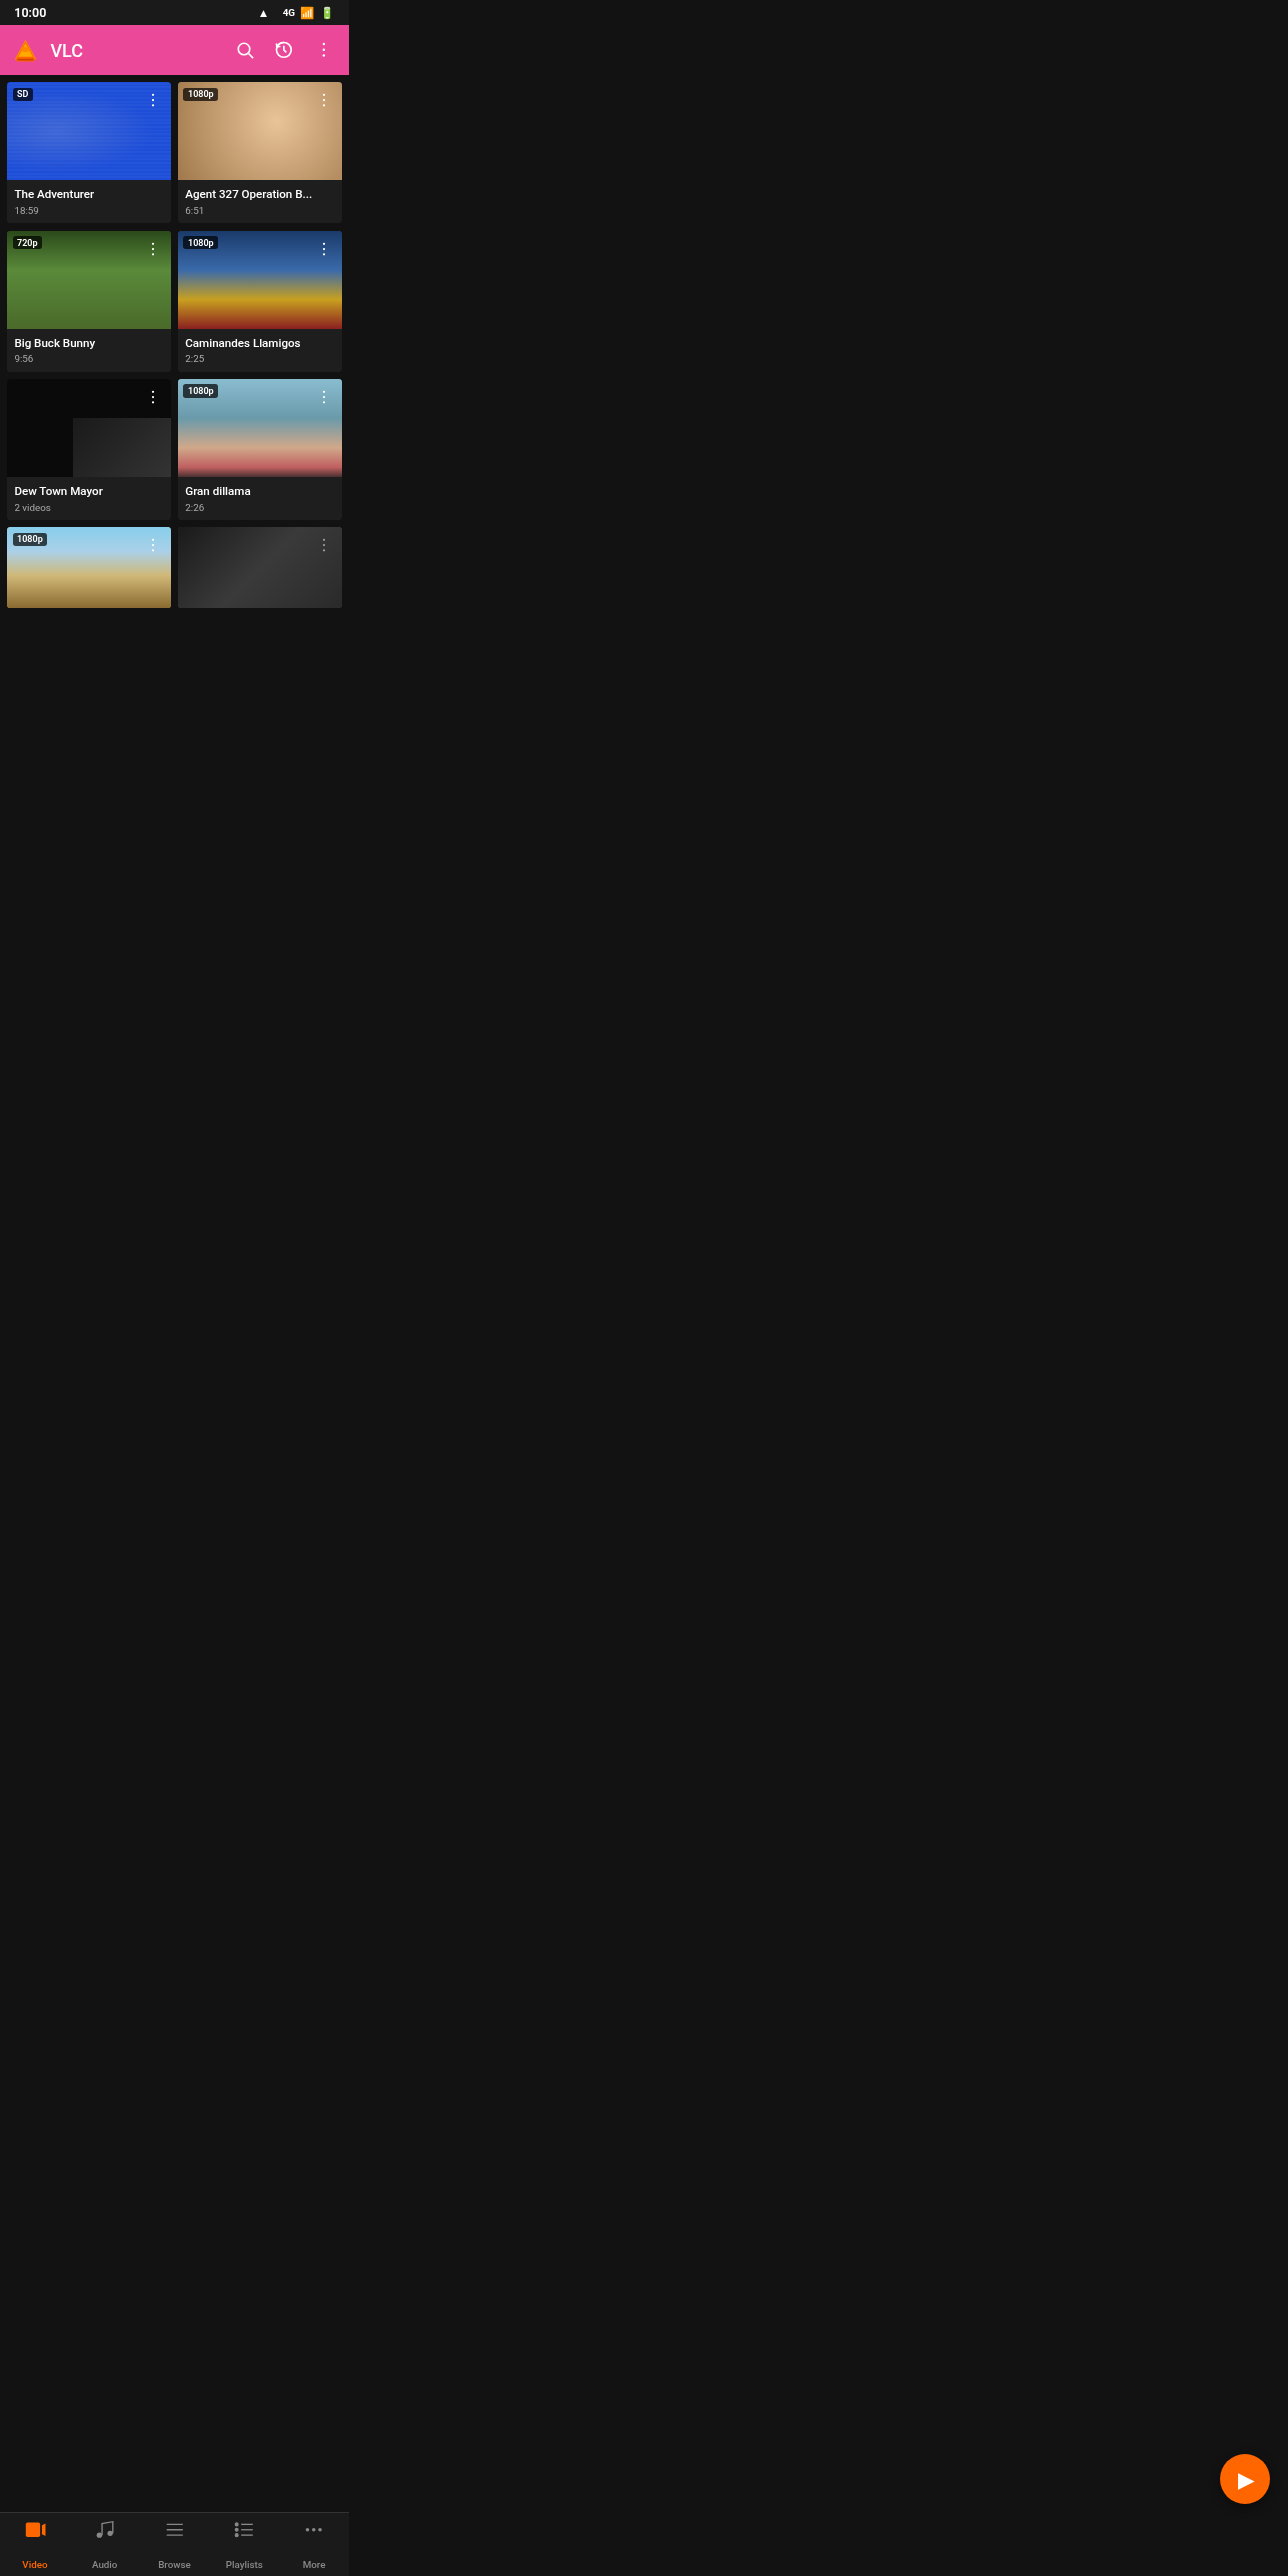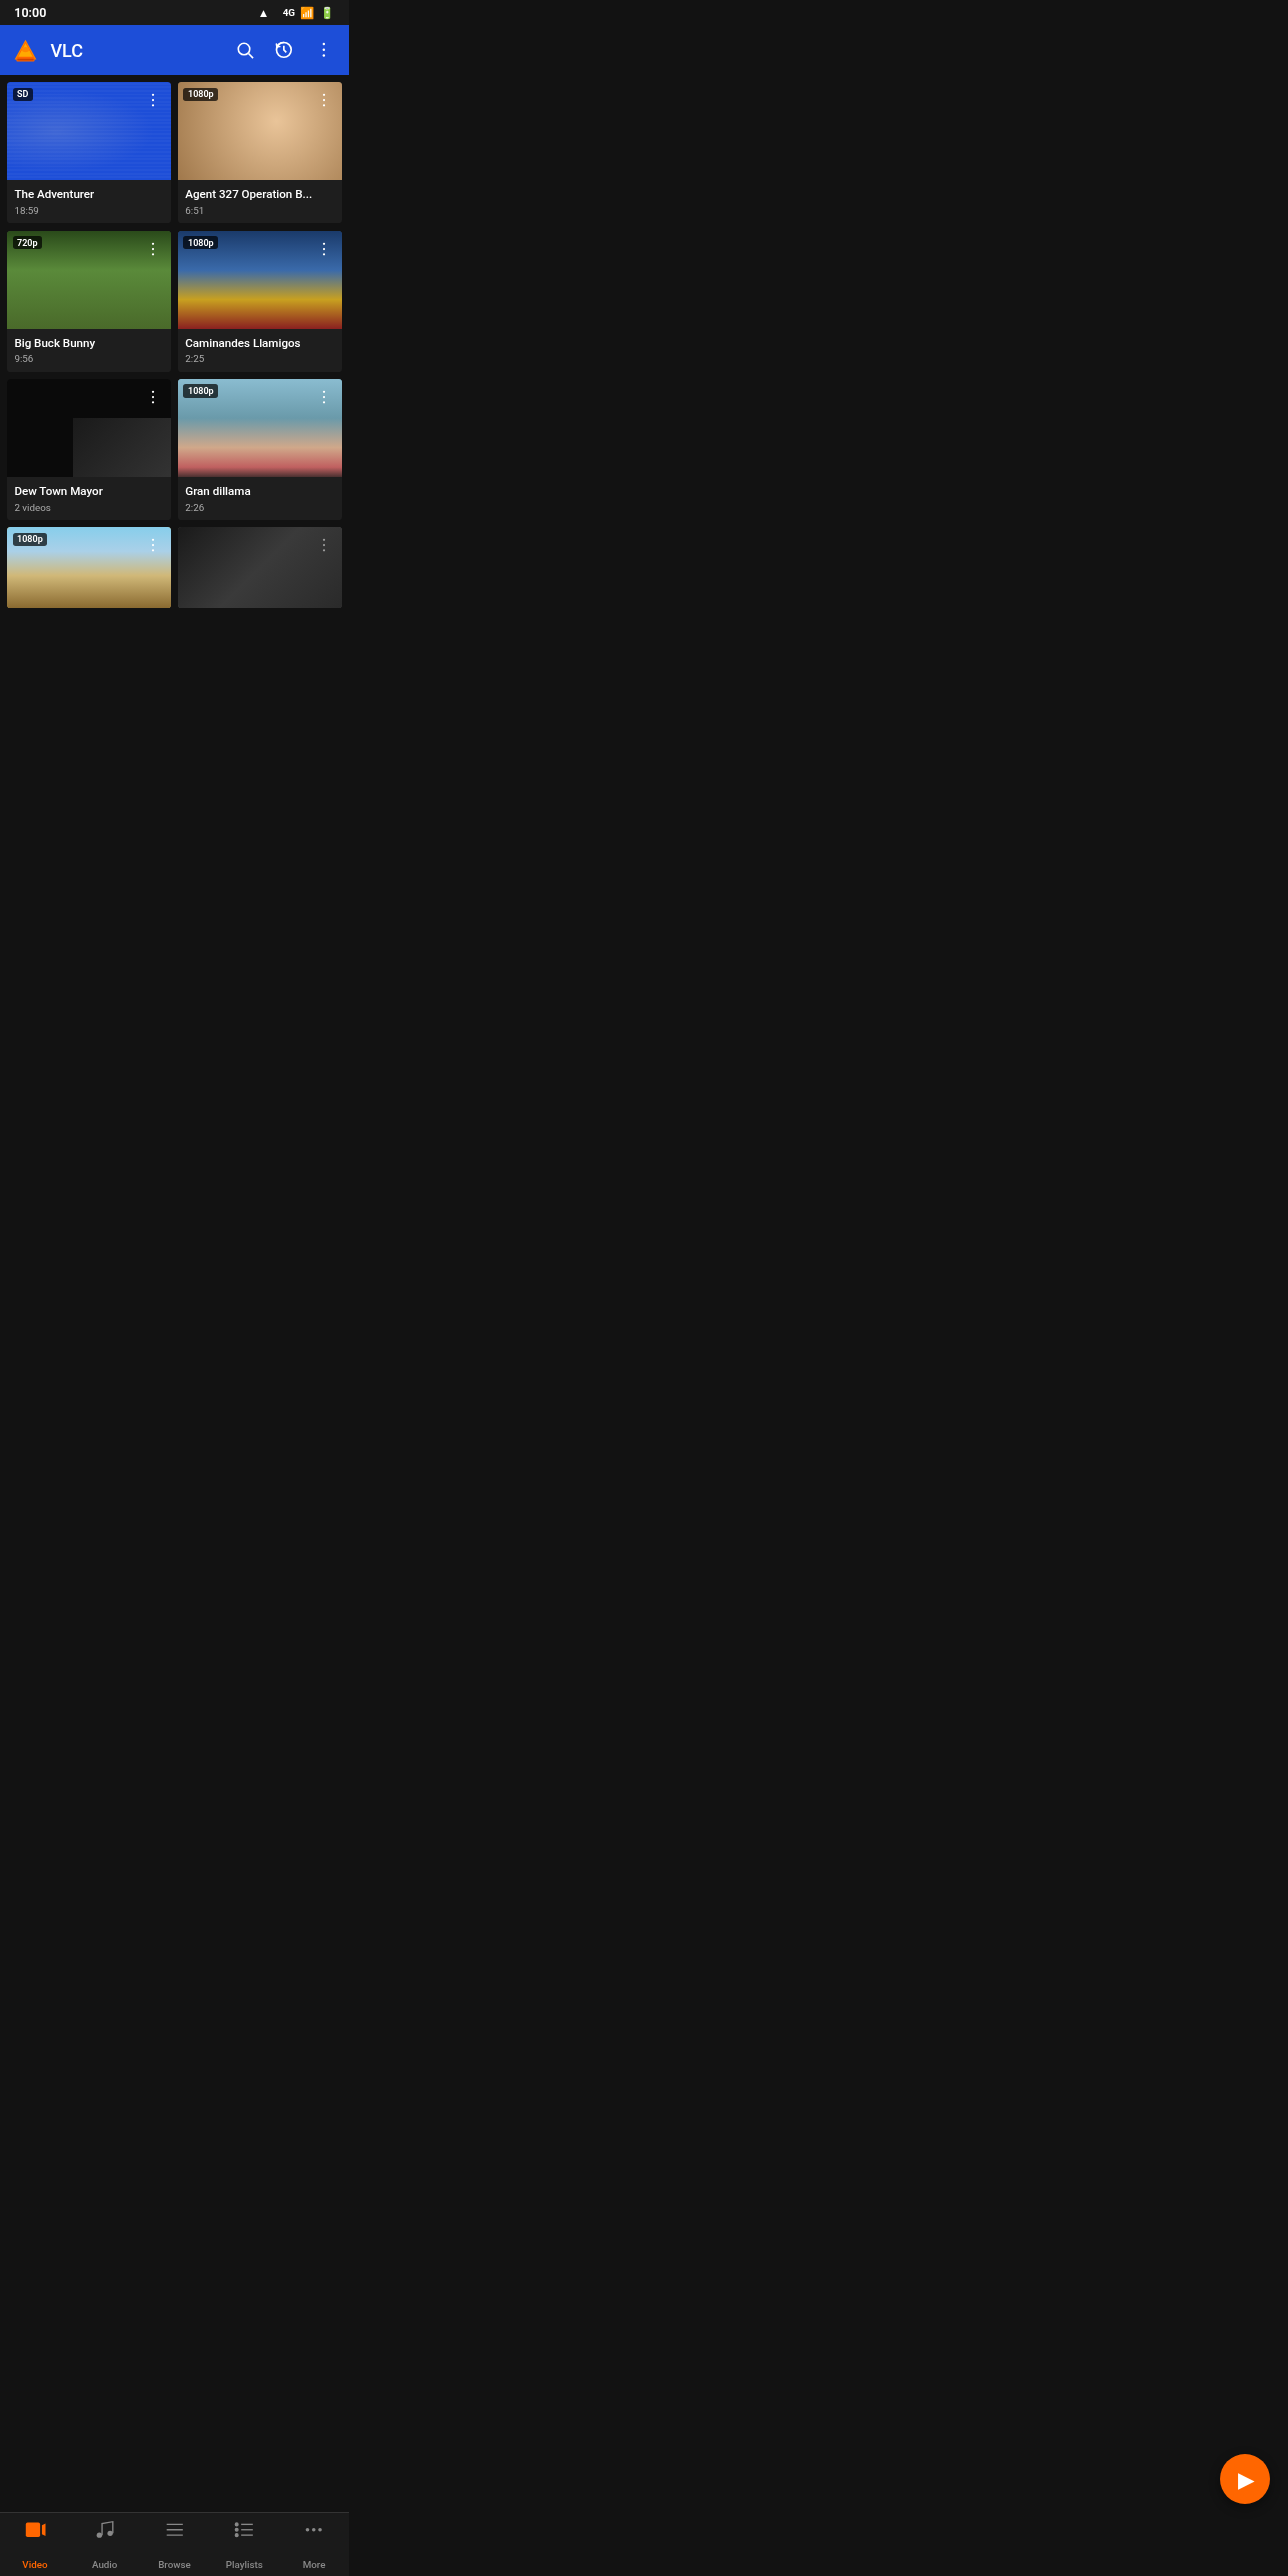--- a/index.html
+++ b/index.html
@@ -34,21 +34,21 @@
       color: #ffffff;
     }
 
     .status-icons {
       display: flex;
       align-items: center;
       gap: 5.4px;
     }
 
     .toolbar {
-      background: #1d4ed8;
+      background: #ec4899;
       height: 50px;
       display: flex;
       align-items: center;
       padding: 0 7.2px;
       gap: 7.2px;
     }
 
     .toolbar-logo {
       width: 36px;
       height: 36px;

